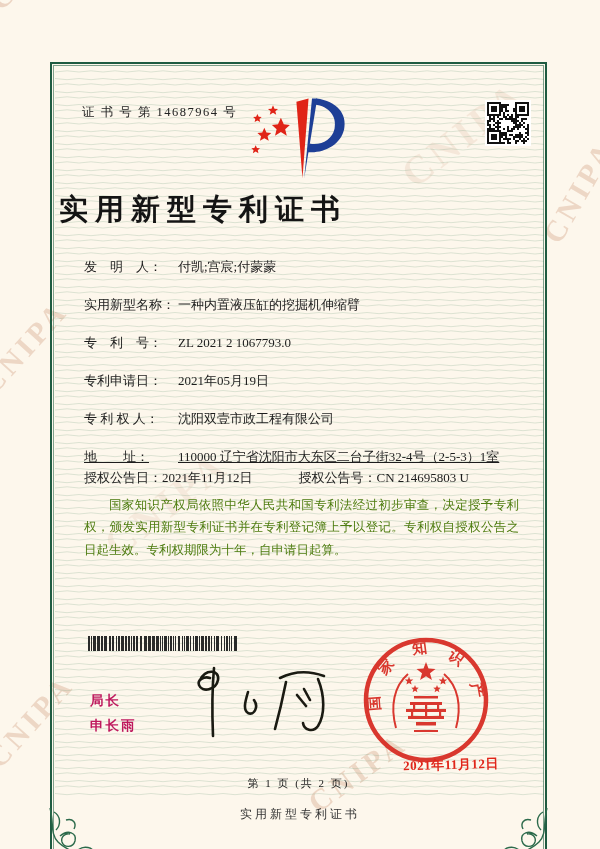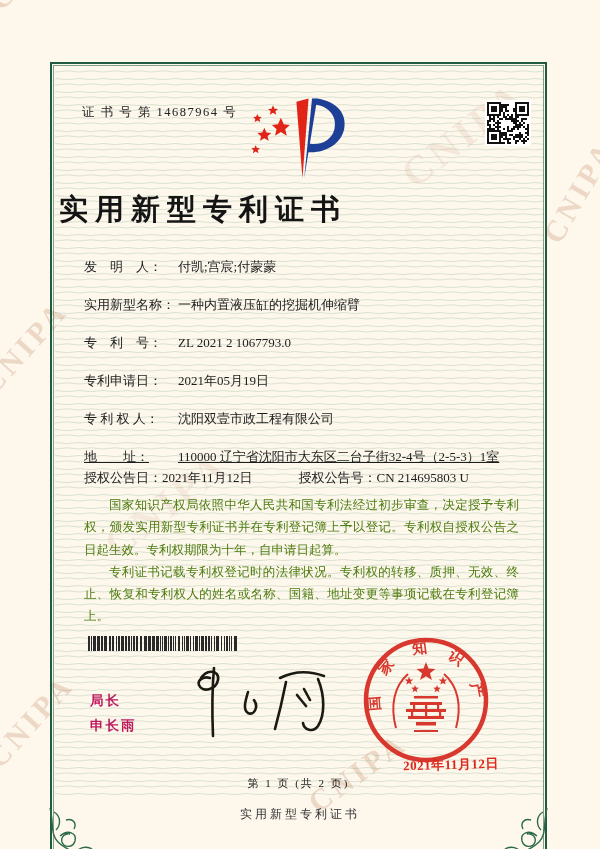--- a/index.html
+++ b/index.html
@@ -496,21 +496,20 @@
           <span class="grant-label">授权公告日：</span>
           <span>2021年11月12日</span>
         </span>
         <span class="grant-right">
           <span class="grant-label">授权公告号：</span>
           <span>CN 214695803 U</span>
         </span>
       </div>
       <div class="paragraphs">
         <p>国家知识产权局依照中华人民共和国专利法经过初步审查，决定授予专利权，颁发实用新型专利证书并在专利登记簿上予以登记。专利权自授权公告之日起生效。专利权期限为十年，自申请日起算。</p>
-        <p>专利证书记载专利权登记时的法律状况。专利权的转移、质押、无效、终止、恢复和专利权人的姓名或名称、国籍、地址变更等事项记载在专利登记簿上。</p>
       </div>
     </div>
 
     <svg class="barcode" width="156" height="16" viewBox="0 0 156 16" xmlns="http://www.w3.org/2000/svg">
         <rect x="1" y="0" width="2" height="15" fill="#2a2a2a"></rect>
         <rect x="4" y="0" width="1" height="15" fill="#2a2a2a"></rect>
         <rect x="6" y="0" width="3" height="15" fill="#2a2a2a"></rect>
         <rect x="10" y="0" width="3" height="15" fill="#2a2a2a"></rect>
         <rect x="14" y="0" width="2" height="15" fill="#2a2a2a"></rect>
         <rect x="17" y="0" width="3" height="15" fill="#2a2a2a"></rect>

